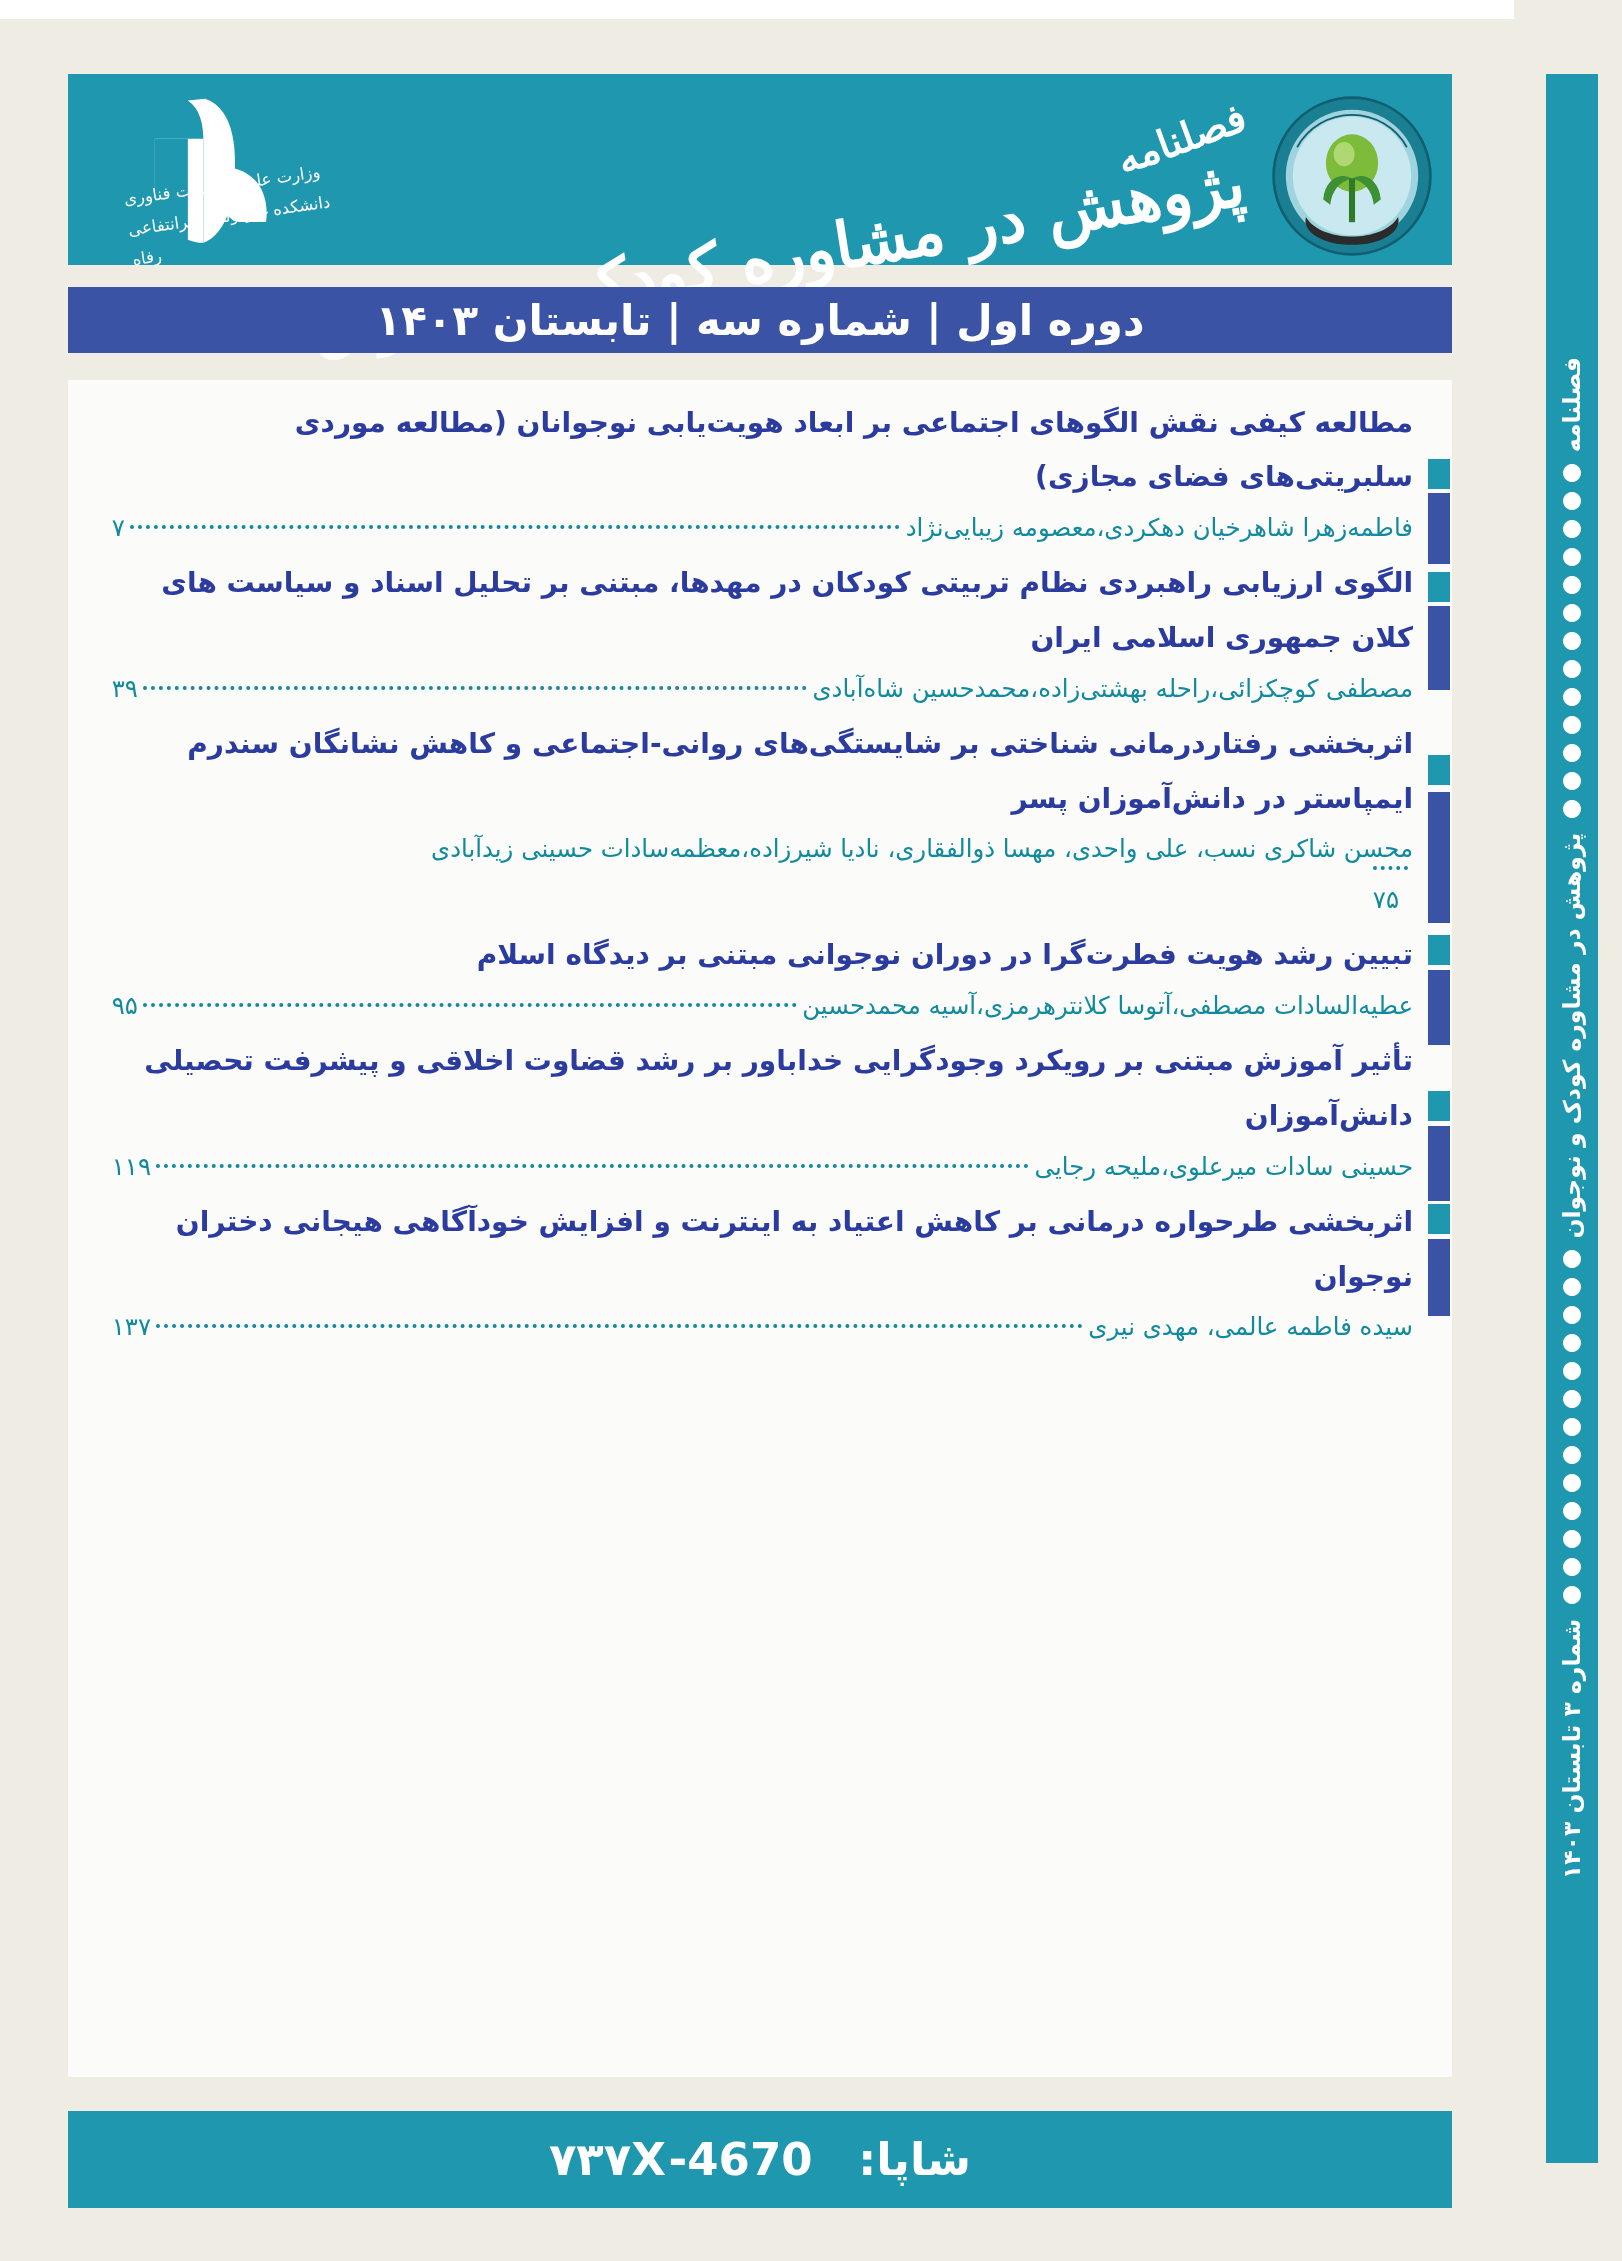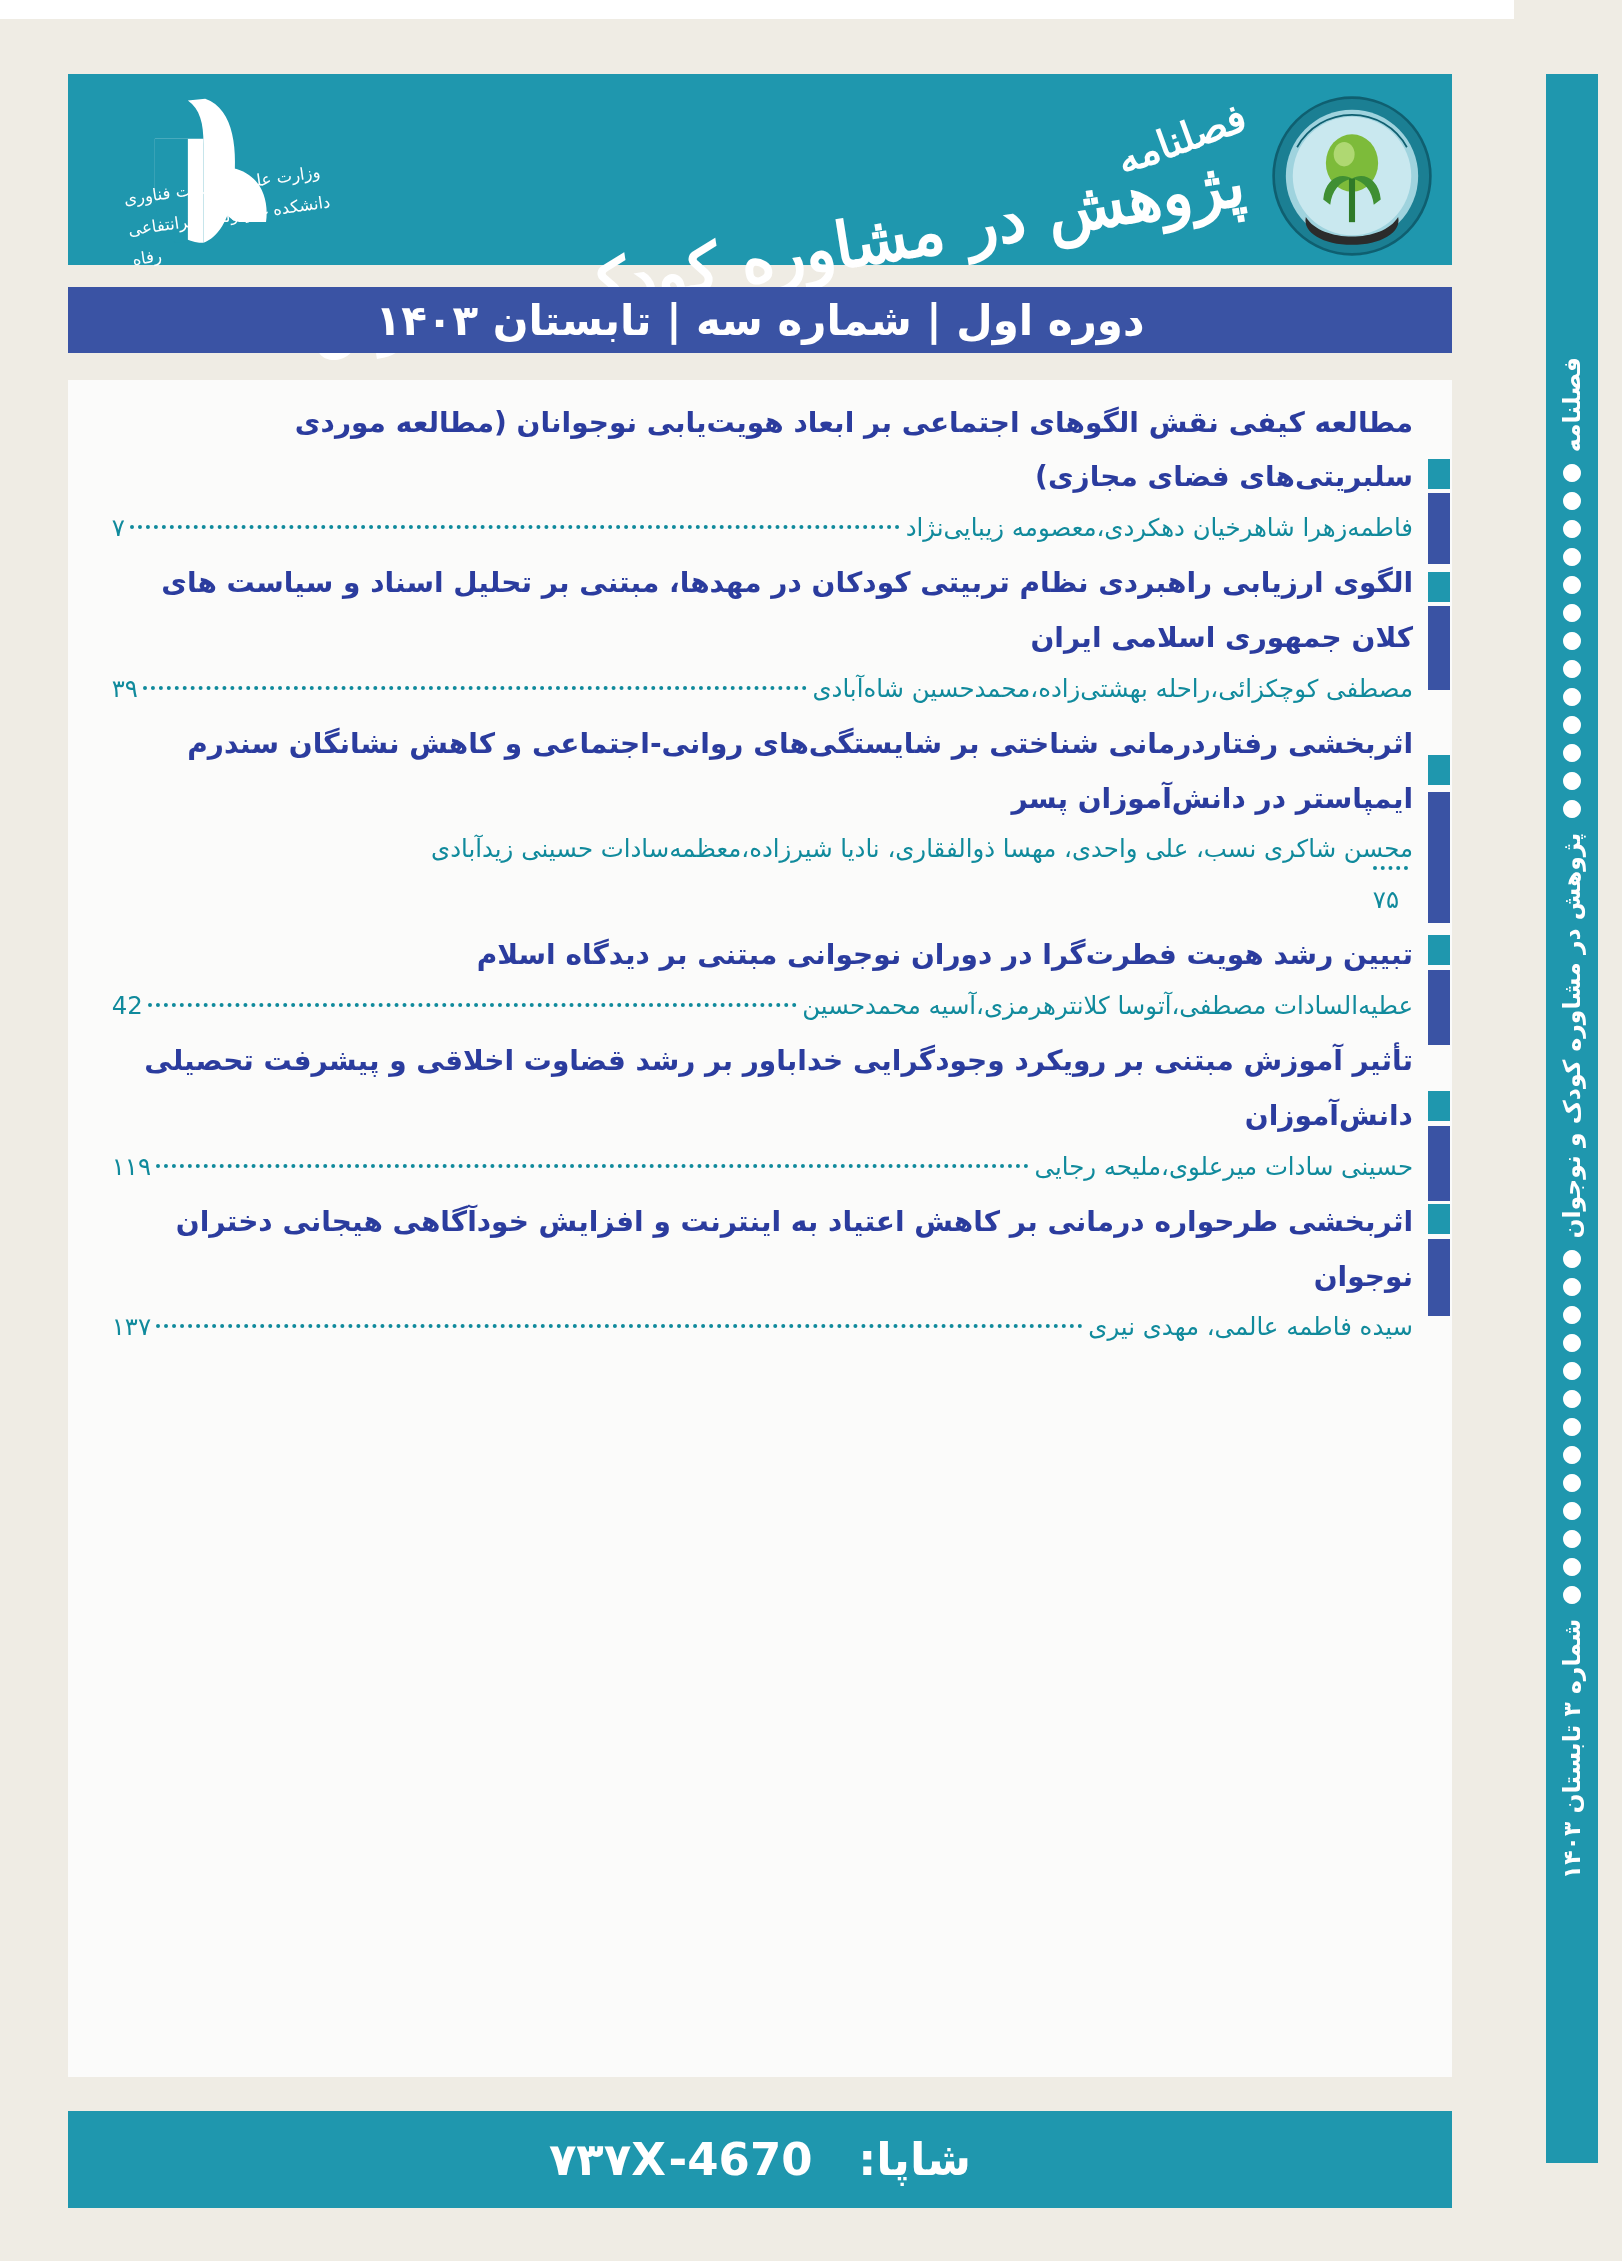--- a/index.html
+++ b/index.html
@@ -374,21 +374,21 @@
 
       <div class="entry">
         <div class="marks">
           <div class="mark-teal" style="top:7px;"></div>
           <div class="mark-blue" style="top:42px;height:75px;"></div>
         </div>
         <div class="entry-title">تبیین رشد هویت فطرت‌گرا در دوران نوجوانی مبتنی بر دیدگاه اسلام</div>
         <div class="entry-meta">
           <span class="entry-authors">عطیه‌السادات مصطفی،آتوسا کلانترهرمزی،آسیه محمدحسین</span>
           <span class="dots"></span>
-          <span class="entry-page">42</span>
+          <span class="entry-page">۹۵</span>
         </div>
       </div>
 
       <div class="entry">
         <div class="marks">
           <div class="mark-teal" style="top:57px;"></div>
           <div class="mark-blue" style="top:92px;height:75px;"></div>
         </div>
         <div class="entry-title">تأثیر آموزش مبتنی بر رویکرد وجودگرایی خداباور بر رشد قضاوت اخلاقی و پیشرفت تحصیلی دانش‌آموزان</div>
         <div class="entry-meta">

